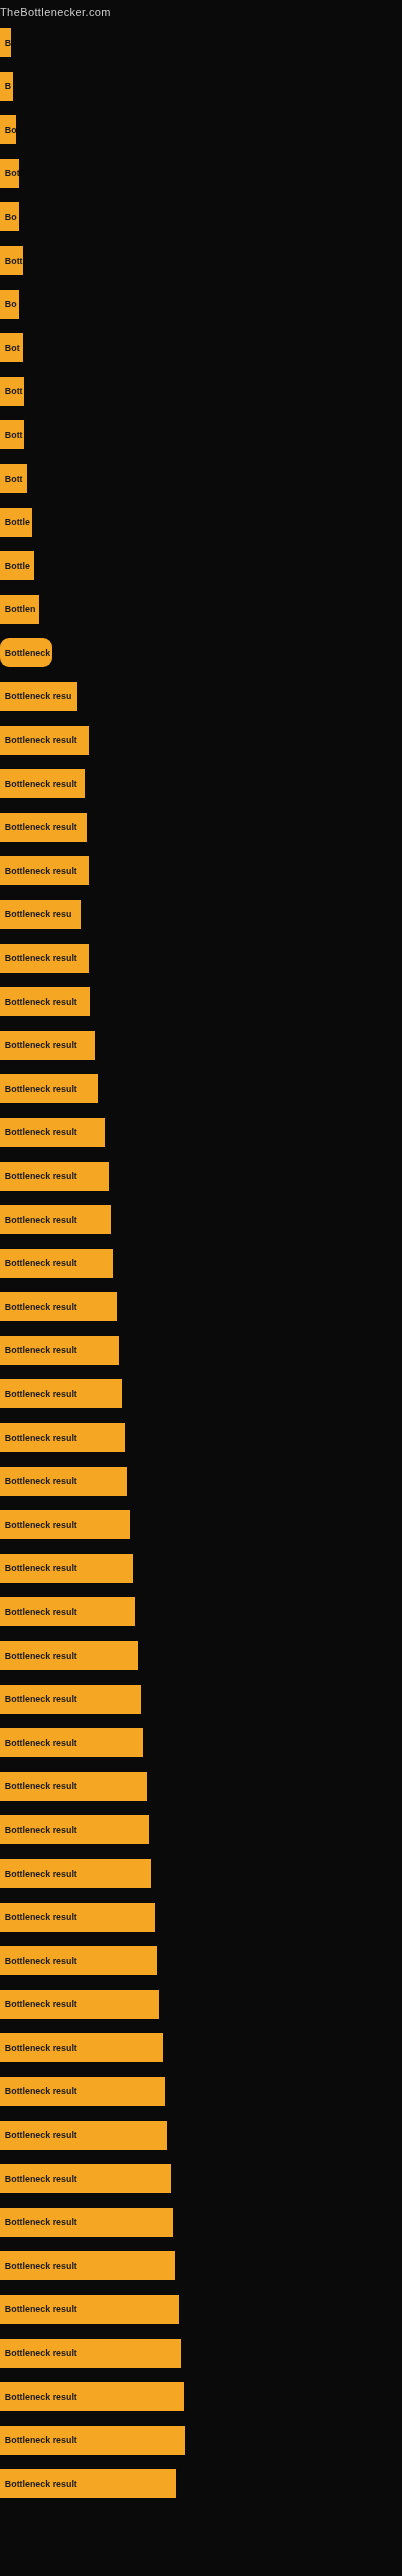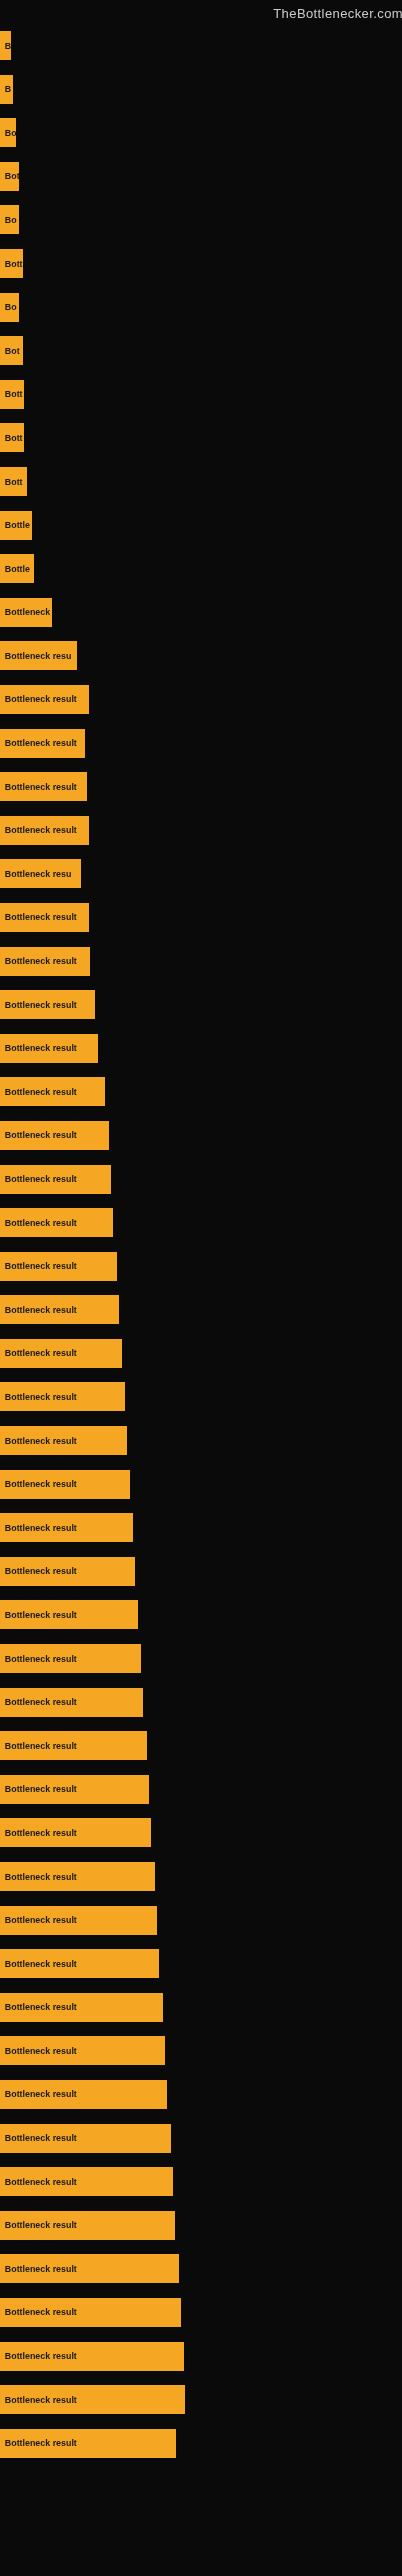--- a/index.html
+++ b/index.html
@@ -9,22 +9,22 @@
     }
     body {
       background-color: #0a0a0a;
       width: 403px;
       min-height: 2576px;
       font-family: Arial, sans-serif;
       position: relative;
     }
     .site-title {
       color: #cccccc;
-      font-size: 13px;
-      text-align: right;
+      font-size: 11px;
+      text-align: left;
       padding: 6.4px 0 3.2px 0;
       letter-spacing: 0.4px;
     }
     .bar-row {
       display: flex;
       align-items: center;
       margin: 0 0 1.6px 0;
       height: 42px;
     }
     .bar-label {
@@ -80,21 +80,24 @@
     <div class="bar-row">
       <div class="bar-label" style="width: 27px;">Bott</div>
     </div>
     <div class="bar-row">
       <div class="bar-label" style="width: 32px;">Bottle</div>
     </div>
     <div class="bar-row">
       <div class="bar-label" style="width: 34px;">Bottle</div>
     </div>
     <div class="bar-row">
-      <div class="bar-label" style="width: 52px;">Bottleneck</div>
+      <div class="bar-label" style="width: 39px;">Bottlen</div>
+    </div>
+    <div class="bar-row">
+      <div class="bar-label" style="width: 52px; border-radius: 9px;">Bottleneck</div>
     </div>
     <div class="bar-row">
       <div class="bar-label" style="width: 77px;">Bottleneck resu</div>
     </div>
     <div class="bar-row">
       <div class="bar-label" style="width: 89px;">Bottleneck result</div>
     </div>
     <div class="bar-row">
       <div class="bar-label" style="width: 85px;">Bottleneck result</div>
     </div>

